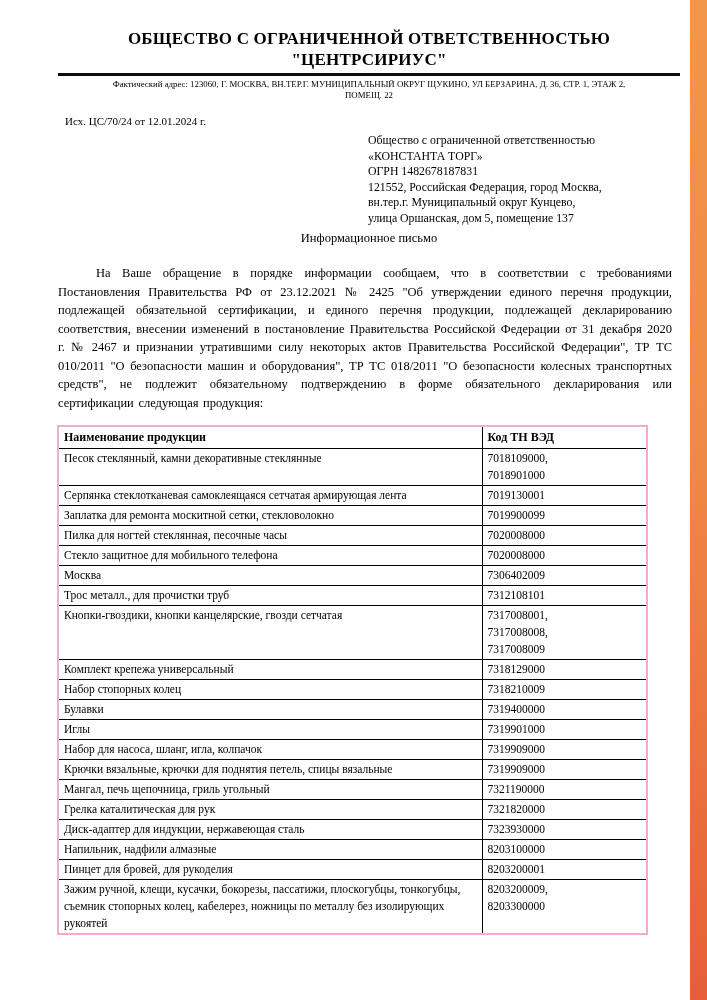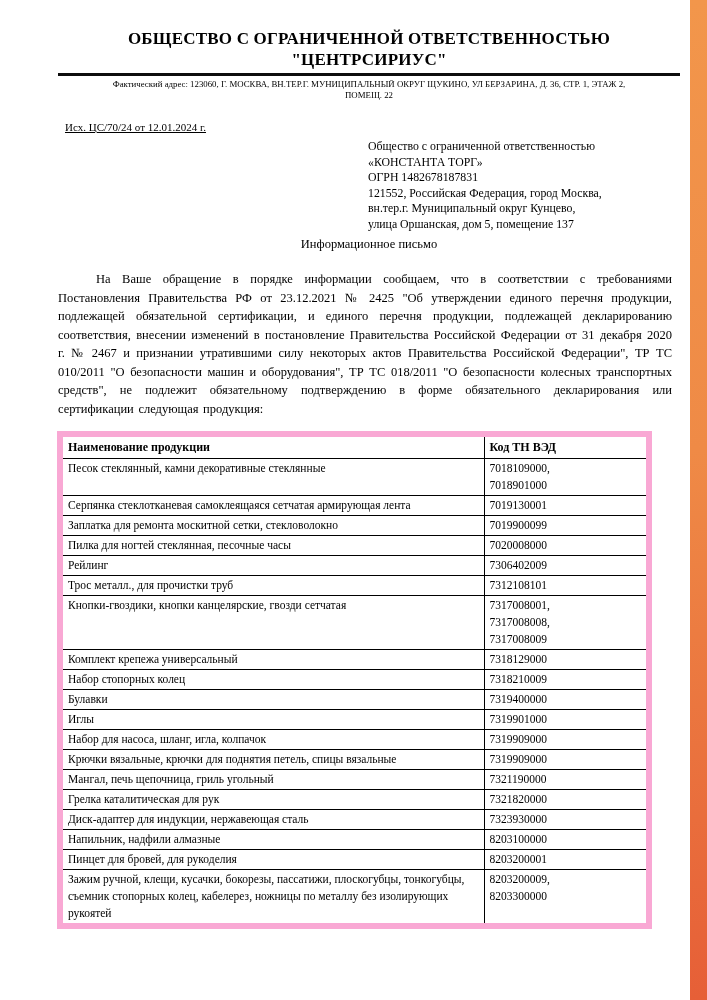--- a/index.html
+++ b/index.html
@@ -36,24 +36,23 @@
     border:none;
   }
   .address-line {
     margin-top:3px;
     text-align:center;
     font-size:8.8px;
     line-height:11px;
     padding:0 40px;
   }
   .ref-line {
-    margin-top:20px;
+    margin-top:14px;
     font-size:11px;
     padding-left:7px;
-    text-decoration:underline;
   }
   .recipient-block {
     margin-top:6px;
     margin-left:310px;
     font-size:11.8px;
     line-height:15.5px;
     width:300px;
   }
   .letter-title {
     margin-top:5px;
@@ -83,21 +82,21 @@
     padding:1px 4px 1px 5px;
     vertical-align:top;
     text-align:left;
     overflow:hidden;
   }
   .product-table th {
     font-weight:bold;
     font-size:12px;
     padding:2px 4px 2px 5px;
   }
-  .product-table { border:6px solid #f9a8d4; }
+  .product-table { border:2px solid #f9a8d4; }
   .col-name { width:424px; }
   .col-code { width:165px; }
   .code-cell { white-space:pre-line; }
 </style>
 </head>
 <body>
 
 <div class="page">
   <div class="stripe"></div>
 
@@ -150,21 +149,25 @@
           </tr>
           <tr>
             <td class="name-cell">Заплатка для ремонта москитной сетки, стекловолокно</td>
             <td class="code-cell">7019900099</td>
           </tr>
           <tr>
             <td class="name-cell">Пилка для ногтей  стеклянная, песочные часы</td>
             <td class="code-cell">7020008000</td>
           </tr>
           <tr>
-            <td class="name-cell">Рейлинг</td>
+            <td class="name-cell">Стекло защитное для мобильного телефона</td>
+            <td class="code-cell">7020008000</td>
+          </tr>
+          <tr>
+            <td class="name-cell">Москва</td>
             <td class="code-cell">7306402009</td>
           </tr>
           <tr>
             <td class="name-cell">Трос металл., для прочистки труб</td>
             <td class="code-cell">7312108101</td>
           </tr>
           <tr>
             <td class="name-cell">Кнопки-гвоздики, кнопки канцелярские, гвозди сетчатая</td>
             <td class="code-cell">7317008001,
 7317008008,

